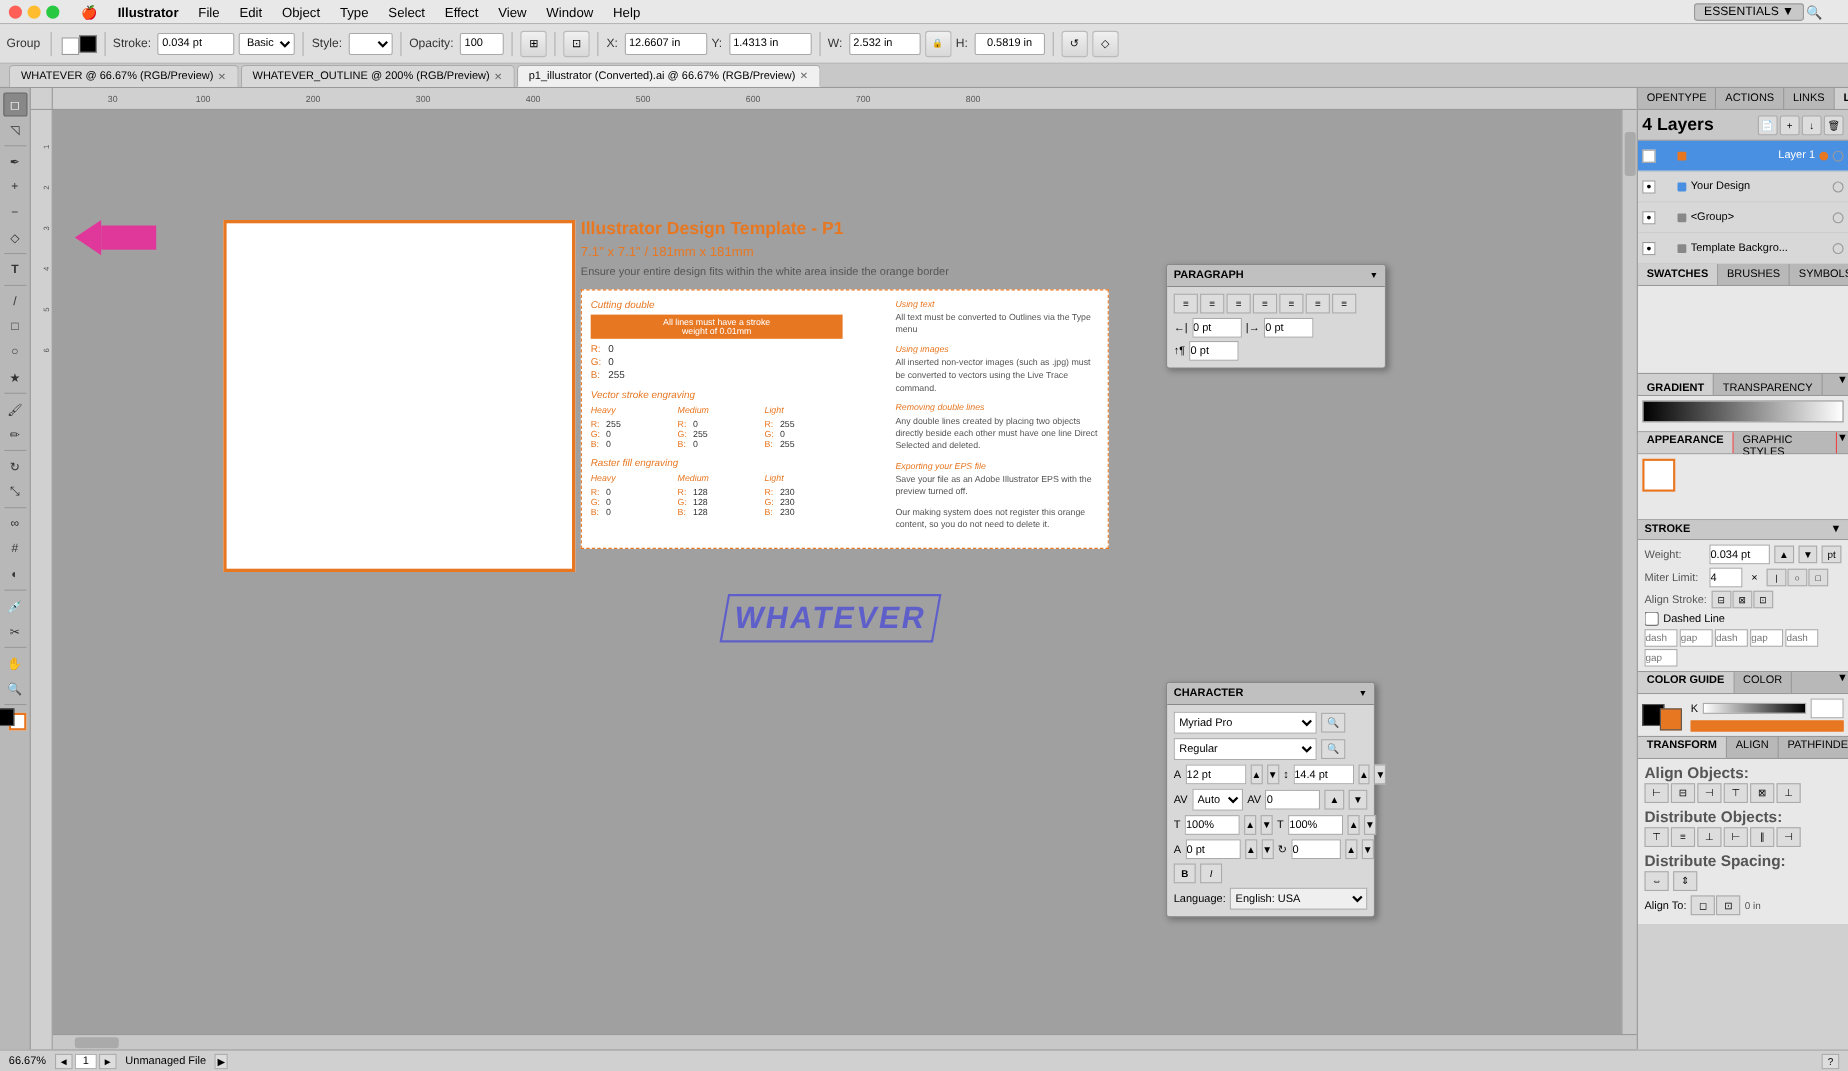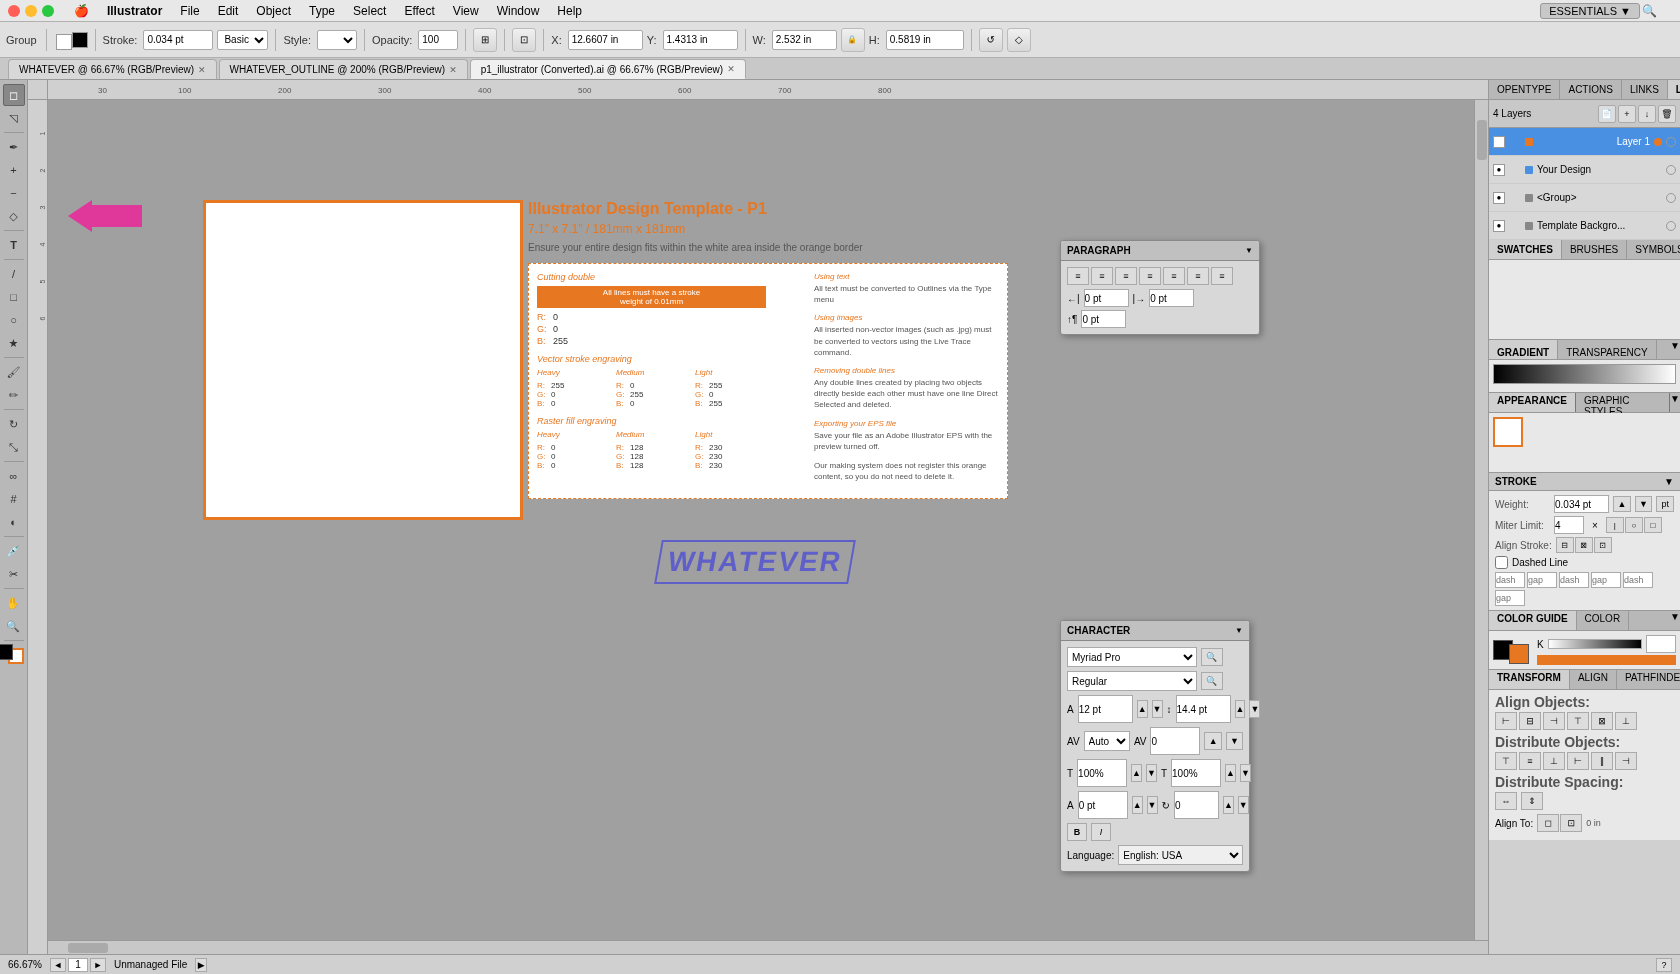--- a/index.html
+++ b/index.html
@@ -300,21 +300,21 @@
 
     .layers-toolbar {
       height: 28px;
       background: #c8c8c8;
       border-bottom: 1px solid #999;
       display: flex;
       align-items: center;
       padding: 0 4px;
       gap: 2px;
     }
-    .layers-count { font-size: 10px; font-weight: normal; margin-right: 4px; }
+    .layers-count { font-size: 16px; font-weight: bold; margin-right: 4px; }
     .layers-icon-btn {
       width: 18px; height: 18px;
       border: 1px solid #aaa;
       background: #ddd;
       border-radius: 2px;
       display: flex; align-items: center; justify-content: center;
       cursor: pointer; font-size: 9px;
     }
 
     
@@ -518,21 +518,21 @@
     .para-input { width: 45px; height: 18px; border: 1px solid #aaa; background: white; font-size: 10px; }
 
     
     #character-panel {
       top: 620px; left: 1060px;
       width: 185px;
     }
     .char-row { display: flex; align-items: center; gap: 4px; margin-bottom: 4px; }
     .char-select { width: 130px; height: 20px; border: 1px solid #aaa; background: white; font-size: 10px; }
     .char-select-small { width: 85px; height: 20px; }
-    .char-input { width: 55px; height: 28px; border: 1px solid #aaa; background: white; font-size: 10px; }
+    .char-input { width: 55px; height: 18px; border: 1px solid #aaa; background: white; font-size: 10px; }
     .char-input-sm { width: 40px; }
     .char-icon { width: 16px; height: 16px; font-size: 10px; display: flex; align-items: center; justify-content: center; }
     .char-btn { width: 22px; height: 18px; border: 1px solid #aaa; background: #ddd; font-size: 9px; cursor: pointer; display: flex; align-items: center; justify-content: center; }
 
     
     #statusbar {
       height: 20px;
       background: #d0d0d0;
       border-top: 1px solid #999;
       display: flex;
@@ -630,21 +630,21 @@
   <div class="toolbar-sep"></div>
   <span class="toolbar-label">X:</span>
   <input class="toolbar-input" value="12.6607 in" style="width: 75px;">
   <span class="toolbar-label">Y:</span>
   <input class="toolbar-input" value="1.4313 in" style="width: 75px;">
   <div class="toolbar-sep"></div>
   <span class="toolbar-label">W:</span>
   <input class="toolbar-input" value="2.532 in" style="width: 65px;">
   <div class="toolbar-icon-btn" style="font-size:8px;">🔒</div>
   <span class="toolbar-label">H:</span>
-  <input class="toolbar-input" value="0.5819 in" style="width: 78px;">
+  <input class="toolbar-input" value="0.5819 in" style="width: 64px; text-align: center;">
   <div class="toolbar-sep"></div>
   <div class="toolbar-icon-btn">↺</div>
   <div class="toolbar-icon-btn">◇</div>
 </div>
 
 <div id="tabs">
   <div class="tab">
     <span>WHATEVER @ 66.67% (RGB/Preview)</span>
     <span class="tab-close">✕</span>
   </div>

